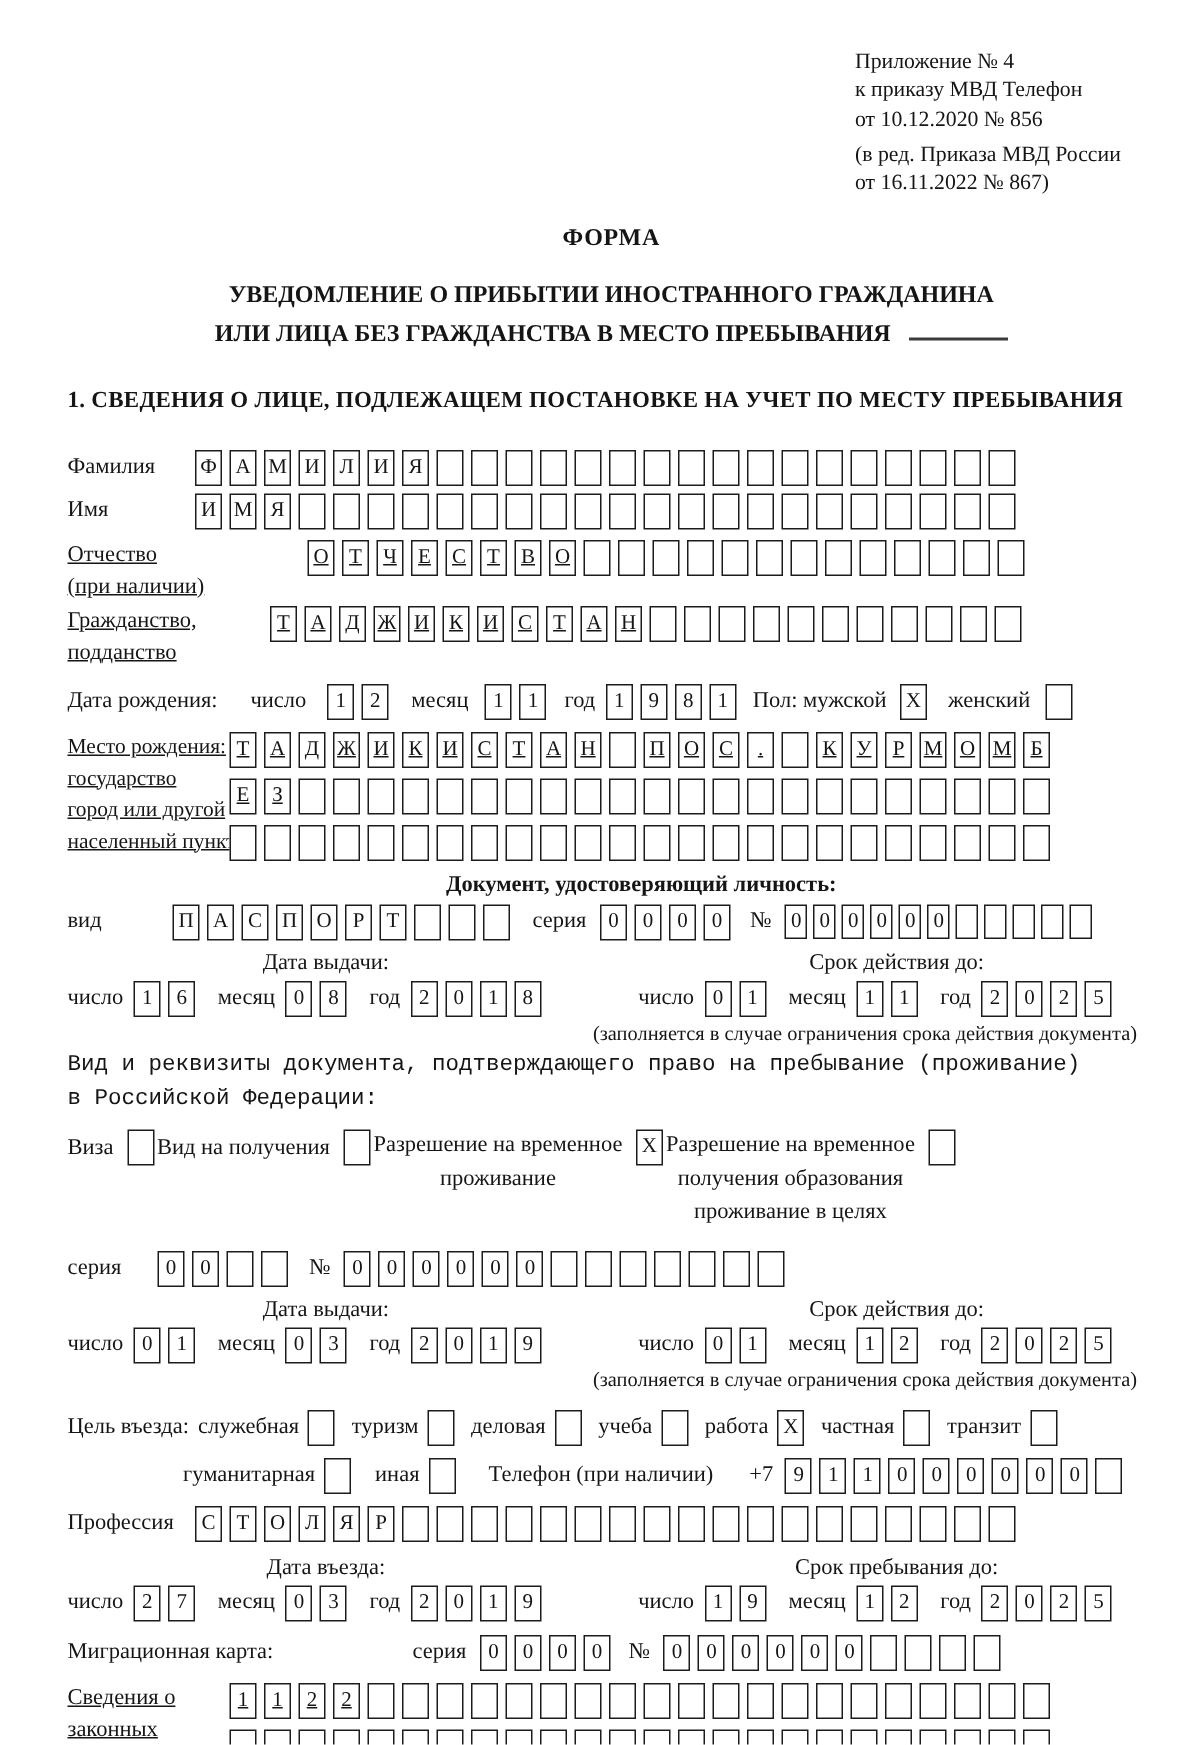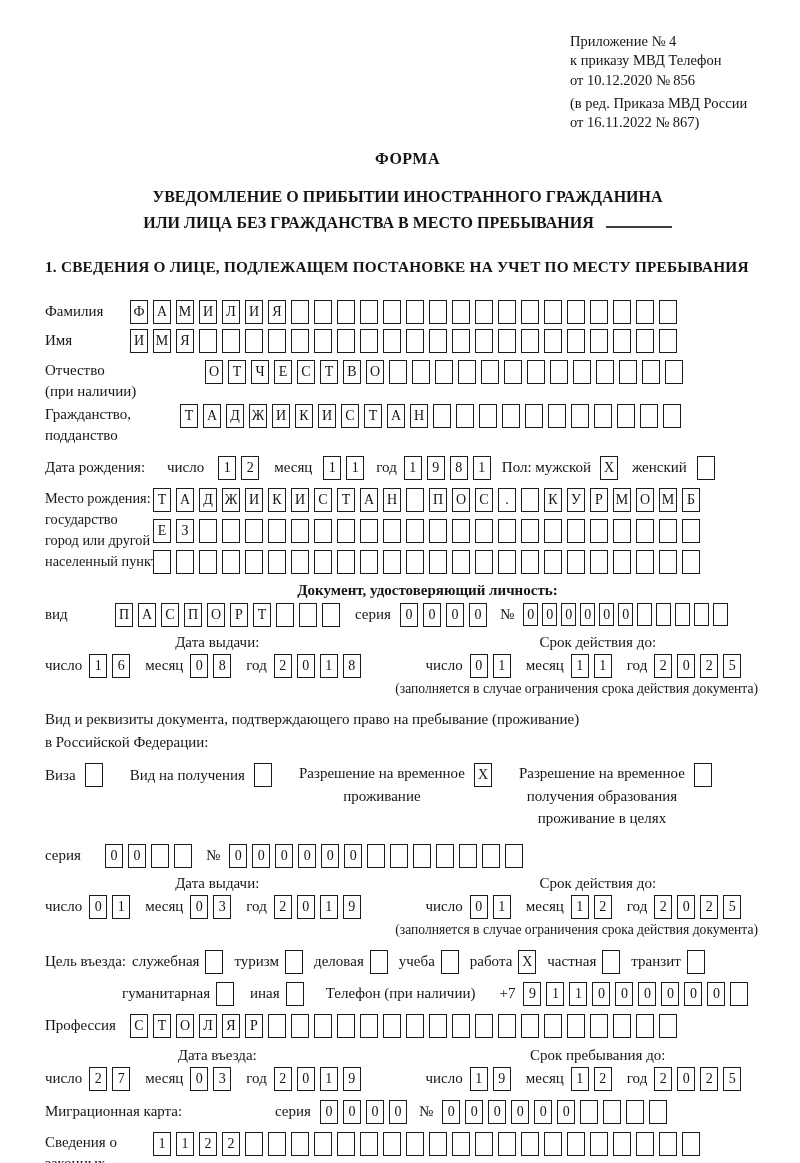--- a/index.html
+++ b/index.html
@@ -17,21 +17,21 @@
   .hdr { margin-left: auto; width: 200px; font-size: 14.5px; line-height: 1.33; }
   .hdr .sub { margin-top: 4px; }
   .form-label { text-align: center; font-weight: bold; font-size: 16px; margin-top: 18px; letter-spacing: .5px; }
 
   .title { text-align: center; font-weight: bold; font-size: 16px; margin-top: 16px; line-height: 1.6; }
   .blank { display: inline-block; width: 66px; border-bottom: 2.5px solid #3c3c3c; margin-left: 12px; }
 
   .sec { font-weight: bold; font-size: 15.3px; margin-top: 22px; letter-spacing: .2px; }
 
   .row { display: flex; align-items: center; margin-top: 5px; }
-  .row.top { align-items: flex-start; }
+  .row.top { align-items: flex-start; text-decoration: underline; }
   .lab { flex: none; white-space: nowrap; }
   .w70 { width: 70px; } .w85 { width: 85px; }
   .w108 { width: 108px; } .w135 { width: 135px; } .w160 { width: 160px; } .w230 { width: 230px; }
   .multi div { line-height: 21px; }
 
   .boxes { display: inline-flex; gap: 5px; align-items: center; flex: none; }
   .box {
     width: 18px; height: 24px; flex: none;
     border: 1.5px solid #1c1c1c; background: #fff;
     display: inline-flex; align-items: center; justify-content: center;
@@ -45,23 +45,23 @@
 
   .date-pair { display: flex; margin-top: 7px; }
   .dg { width: 352px; }
   .dg.rgt { margin-left: 36px; }
   .dg-title { text-align: center; margin-bottom: 3px; }
   .dg-line { display: flex; align-items: center; }
   .dg-line .lab { margin-right: 7px; }
   .dg-line .lab.ml { margin-left: 15px; }
   .note { text-align: right; font-size: 13.6px; margin-top: 3px; padding-right: 12px; }
 
-  .para { margin-top: 11px; line-height: 1.55; }
-
-  .permit-row { display: flex; align-items: flex-start; gap: 27px; margin-top: 8px; }
+  .para { margin-top: 1px; line-height: 1.55; font-family: Liberation Mono, monospace; }
+
+  .permit-row { display: flex; align-items: flex-start; gap: 2px; margin-top: 8px; }
   .pitem { display: flex; align-items: flex-start; gap: 9px; }
   .pitem .lab { line-height: 26px; }
   .ptxt { text-align: center; line-height: 1.5; }
   .pitem .boxes { margin-top: 1px; }
 
   .goal-row { display: flex; align-items: center; margin-top: 12px; }
   .goal-row .lab { margin-right: 6px; }
   .goal-row .boxes { margin-right: 11px; }
   .phone-row { display: flex; align-items: center; margin-top: 8px; margin-left: 77px; }
   .phone-row .lab { margin-right: 6px; }

